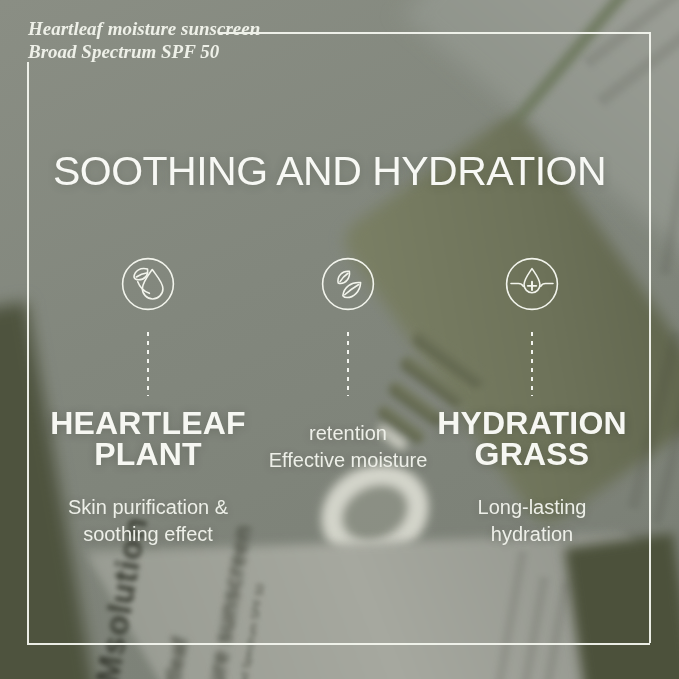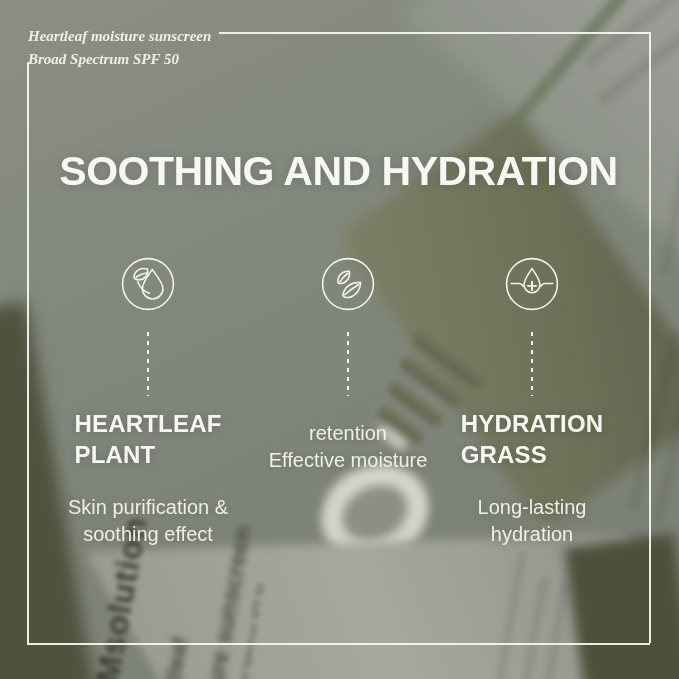--- a/index.html
+++ b/index.html
@@ -86,50 +86,50 @@
   .s6{left:492px;top:700px;width:150px;height:9px;transform:rotate(-80deg);}
   .s7{left:516px;top:712px;width:140px;height:9px;transform:rotate(-80deg);}
   .s8{left:541px;top:698px;width:120px;height:9px;transform:rotate(-80deg);}
   
   .frame-line{position:absolute;background:rgba(243,245,238,.95);}
   .fl-top{left:219px;top:32px;width:431px;height:1.5px;}
   .fl-right{left:649px;top:32px;width:1.5px;height:611px;}
   .fl-bottom{left:27px;top:643px;width:623px;height:1.5px;}
   .fl-left{left:27px;top:62px;width:1.5px;height:581px;}
   .brand-head{
-    position:absolute;left:28px;top:25px;
+    position:absolute;left:28px;top:17px;
     font-family:"Liberation Serif",serif;
     font-style:italic;font-weight:700;
-    font-size:15px;line-height:23px;
+    font-size:19px;line-height:23px;
     color:#eef0e8;
   }
   .headline{
-    position:absolute;left:27px;top:148px;width:623px;
+    position:absolute;left:18px;top:148px;width:623px;
     text-align:center;
-    font-size:41px;font-weight:700;letter-spacing:-.5px;
+    font-size:41px;font-weight:400;letter-spacing:-.5px;
     color:#f7f8f4;
     text-shadow:0 1px 10px rgba(40,44,34,.22);
   }
   .feature{
     position:absolute;top:256px;width:220px;
     display:flex;flex-direction:column;align-items:center;
   }
   .f1{left:38px;} .f2{left:238px;} .f3{left:422px;}
   .icon-circle{width:56px;height:56px;}
   .icon-circle svg{display:block;width:56px;height:56px;}
   .icon-circle path,.icon-circle circle{fill:none;stroke:#f2f4ec;stroke-width:1.7;stroke-linecap:round;stroke-linejoin:round;}
   .icon-circle .thick{stroke-width:2.1;}
   .connector{
     width:2px;height:64px;margin-top:20px;
     background:repeating-linear-gradient(to bottom,rgba(250,251,246,.95) 0 4px,rgba(250,251,246,0) 4px 9px);
   }
   .f-title{
     margin:12px 0 0 0;
-    font-size:24px;font-weight:700;line-height:31px;letter-spacing:.2px;
-    color:#f6f7f2;
+    font-size:32px;font-weight:700;line-height:31px;letter-spacing:.2px;
+    text-align:center;color:#f6f7f2;
     text-shadow:0 1px 8px rgba(40,44,34,.25);
   }
   .f-desc{
     margin:24px 0 0 0;
     font-size:20px;line-height:27px;
     text-align:center;color:#edefe8;
     text-shadow:0 1px 8px rgba(40,44,34,.2);
   }
   .f-title span,.f-desc span{display:block;}
 </style>

